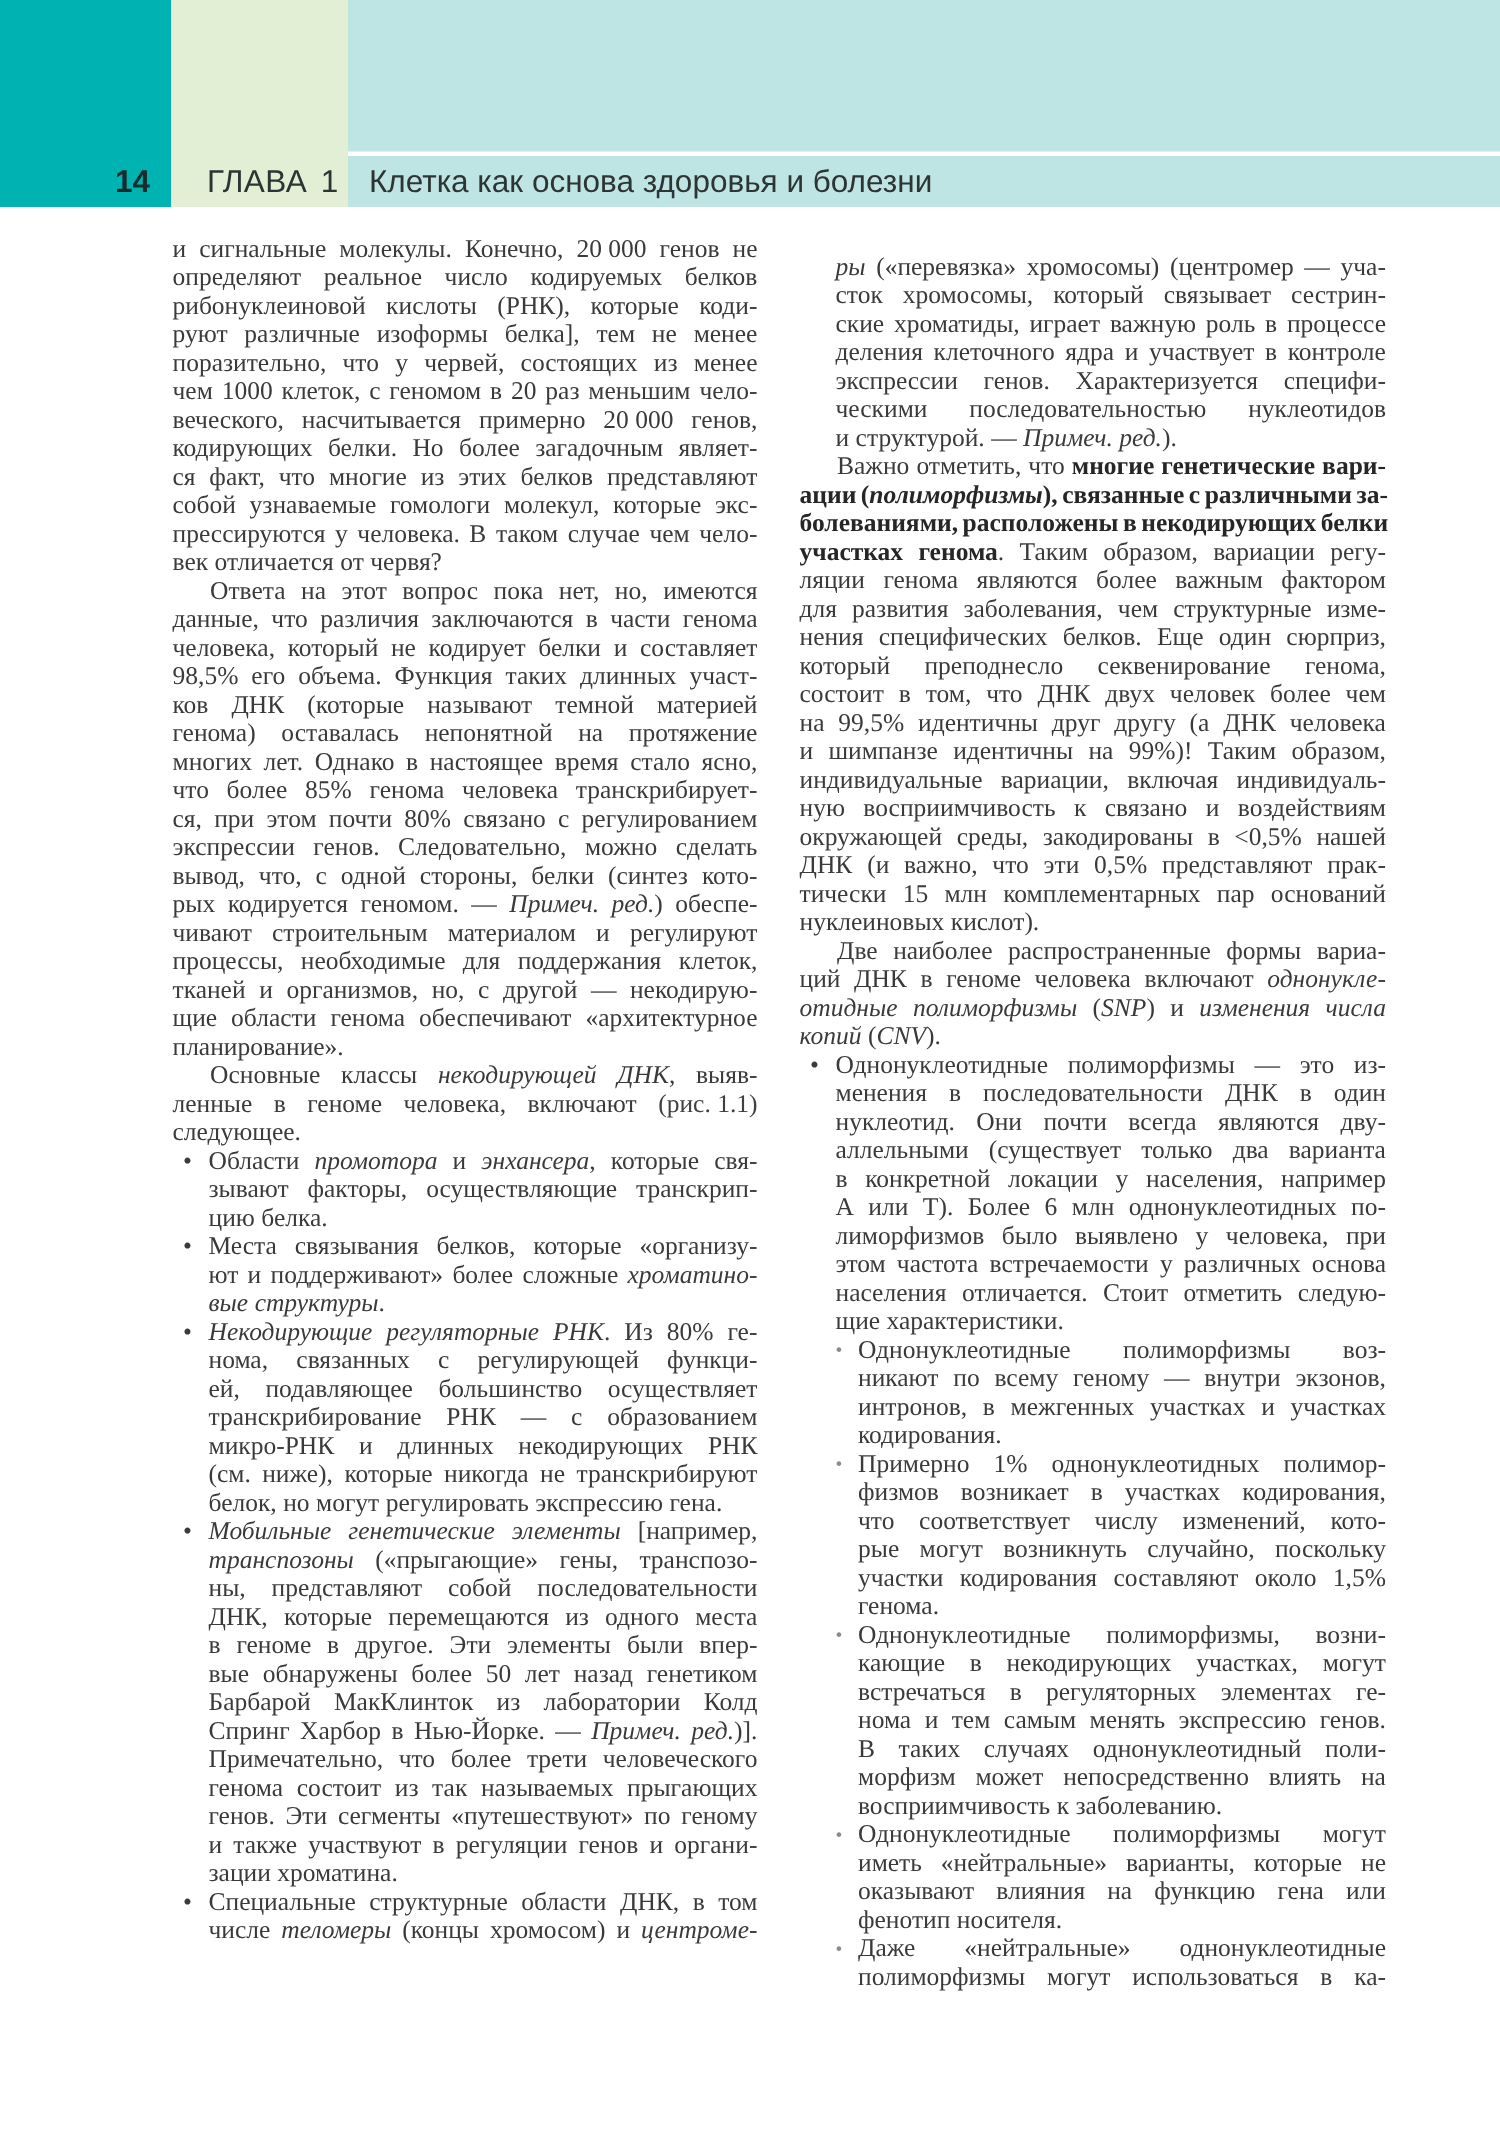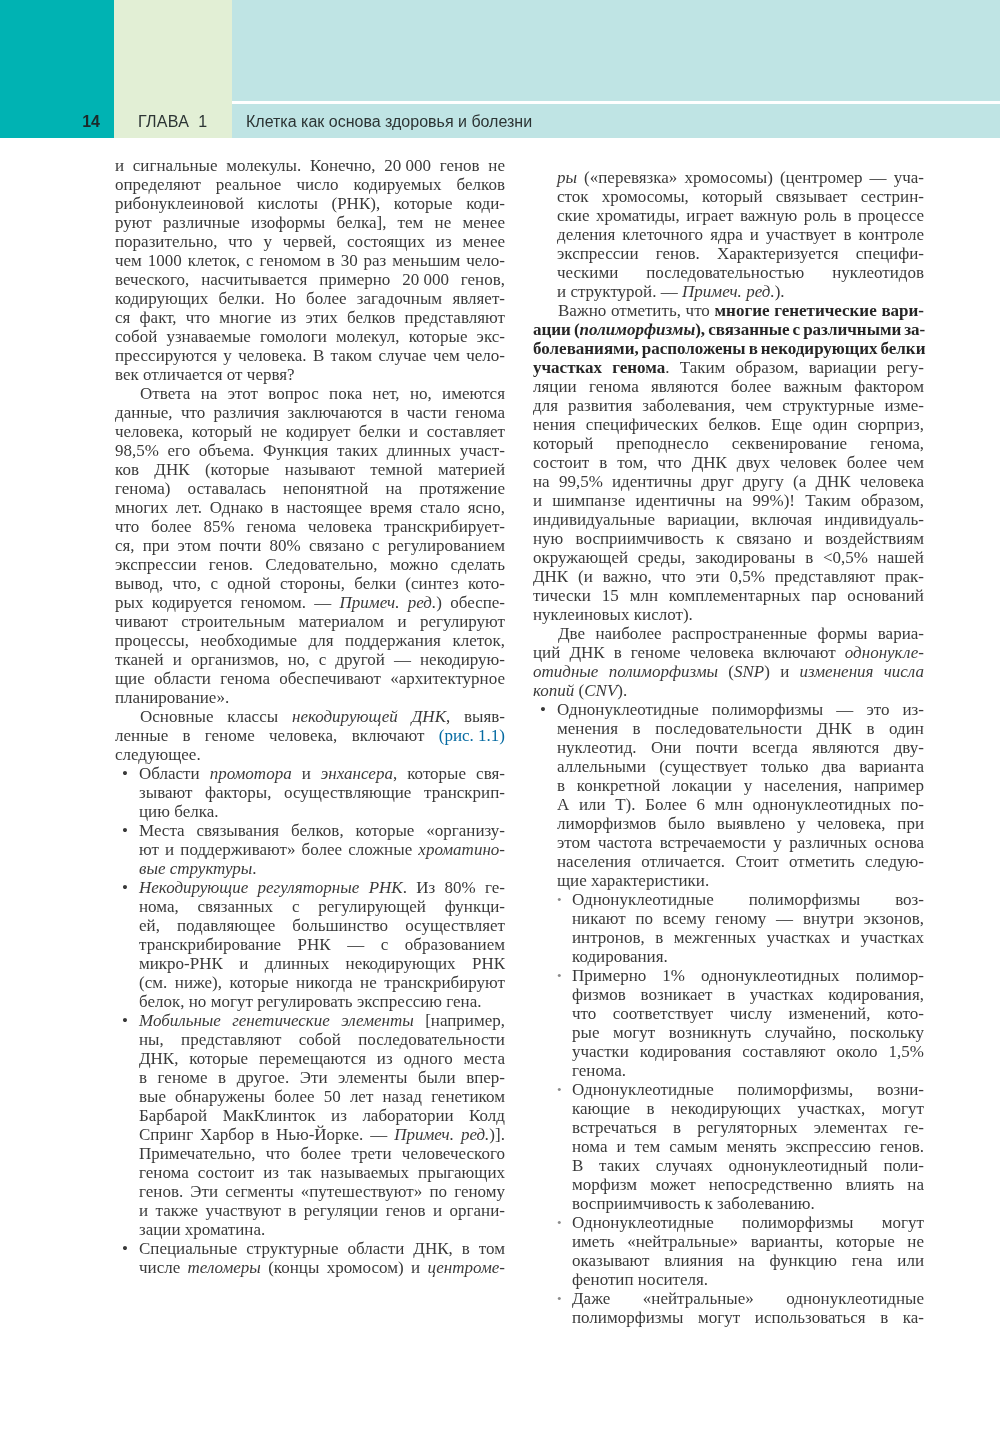--- a/index.html
+++ b/index.html
@@ -2,41 +2,41 @@
 <html><head>
 <meta charset="utf-8">
 <style>
   html,body{margin:0;padding:0;background:#ffffff;}
   body{width:1000px;height:1429px;position:relative;overflow:hidden;}
   .hdr{position:absolute;top:0;height:138px;}
   .hdr-teal{left:0;width:114px;background:#00b3b3;}
   .hdr-green{left:114px;width:118px;background:#e2efd5;}
   .hdr-blue{left:232px;width:768px;background:#bfe4e4;}
   .hdr-rule{position:absolute;left:232px;top:101px;width:768px;height:3px;background:#ffffff;}
-  .hdr-text{position:absolute;top:112px;height:20px;line-height:20px;font-family:"Liberation Sans","DejaVu Sans",sans-serif;font-size:16px;color:#2c3434;white-space:nowrap;}
+  .hdr-text{position:absolute;top:112px;height:20px;line-height:20px;font-family:"Liberation Sans","DejaVu Sans",sans-serif;font-size:21px;color:#2c3434;white-space:nowrap;}
   .pg-num{left:70px;width:30px;text-align:right;font-weight:bold;color:#1b2a2a;}
   .chap{left:138px;letter-spacing:0.3px;}
   .chap .num{margin-left:9px;}
   .title{left:246px;}
   .col{position:absolute;top:156px;font-family:"Liberation Serif","DejaVu Serif",serif;font-size:17px;color:#3a3a3a;}
   .col-left{left:115px;width:390px;}
   .col-right{left:533px;width:391px;margin-top:12px;}
   .ln{position:relative;display:flex;justify-content:space-between;column-gap:3px;height:19px;line-height:19px;white-space:nowrap;}
   .ln.e{justify-content:flex-start;column-gap:4.3px;}
   .ln.pi{padding-left:25px;text-align:right;}
   .ln.b1,.ln.c1{padding-left:24px;}
   .ln.b2,.ln.c2{padding-left:39px;}
   .bul{position:absolute;top:0;line-height:19px;}
   .b1 .bul{left:7px;font-size:17px;color:#3a3a3a;}
   .b2 .bul{left:24px;font-size:13px;color:#8a8a8a;}
   .w{display:inline-block;}
   .i{font-style:italic;}
   .b{font-weight:bold;color:#262626;}
   .bi{font-weight:bold;font-style:italic;color:#262626;}
-  .lk{color:#0369a1;cursor:pointer;}
+  .lk{color:#404040;cursor:pointer;}
 </style>
 </head>
 <body>
 
 <header>
   <div class="hdr hdr-teal"></div>
   <div class="hdr hdr-green"></div>
   <div class="hdr hdr-blue"></div>
   <div class="hdr-rule"></div>
   <div class="hdr-text pg-num">14</div>
@@ -87,21 +87,21 @@
         <span class="w"><span>из</span></span>
         <span class="w"><span>менее</span></span>
       </div>
       <div class="ln p">
         <span class="w"><span>чем</span></span>
         <span class="w"><span>1000</span></span>
         <span class="w"><span>клеток,</span></span>
         <span class="w"><span>с</span></span>
         <span class="w"><span>геномом</span></span>
         <span class="w"><span>в</span></span>
-        <span class="w"><span>30</span></span>
+        <span class="w"><span>20</span></span>
         <span class="w"><span>раз</span></span>
         <span class="w"><span>меньшим</span></span>
         <span class="w"><span>чело-</span></span>
       </div>
       <div class="ln p">
         <span class="w"><span>веческого,</span></span>
         <span class="w"><span>насчитывается</span></span>
         <span class="w"><span>примерно</span></span>
         <span class="w"><span>20&nbsp;000</span></span>
         <span class="w"><span>генов,</span></span>
@@ -398,20 +398,26 @@
         <span class="w"><span>гена.</span></span>
       </div>
       <div class="ln b1">
         <span class="bul">•</span>
         <span class="w"><span class="i">Мобильные</span></span>
         <span class="w"><span class="i">генетические</span></span>
         <span class="w"><span class="i">элементы</span></span>
         <span class="w"><span>[например,</span></span>
       </div>
       <div class="ln c1">
+        <span class="w"><span class="i">транспозоны</span></span>
+        <span class="w"><span>(«прыгающие»</span></span>
+        <span class="w"><span>гены,</span></span>
+        <span class="w"><span>транспозо-</span></span>
+      </div>
+      <div class="ln c1">
         <span class="w"><span>ны,</span></span>
         <span class="w"><span>представляют</span></span>
         <span class="w"><span>собой</span></span>
         <span class="w"><span>последовательности</span></span>
       </div>
       <div class="ln c1">
         <span class="w"><span>ДНК,</span></span>
         <span class="w"><span>которые</span></span>
         <span class="w"><span>перемещаются</span></span>
         <span class="w"><span>из</span></span>

